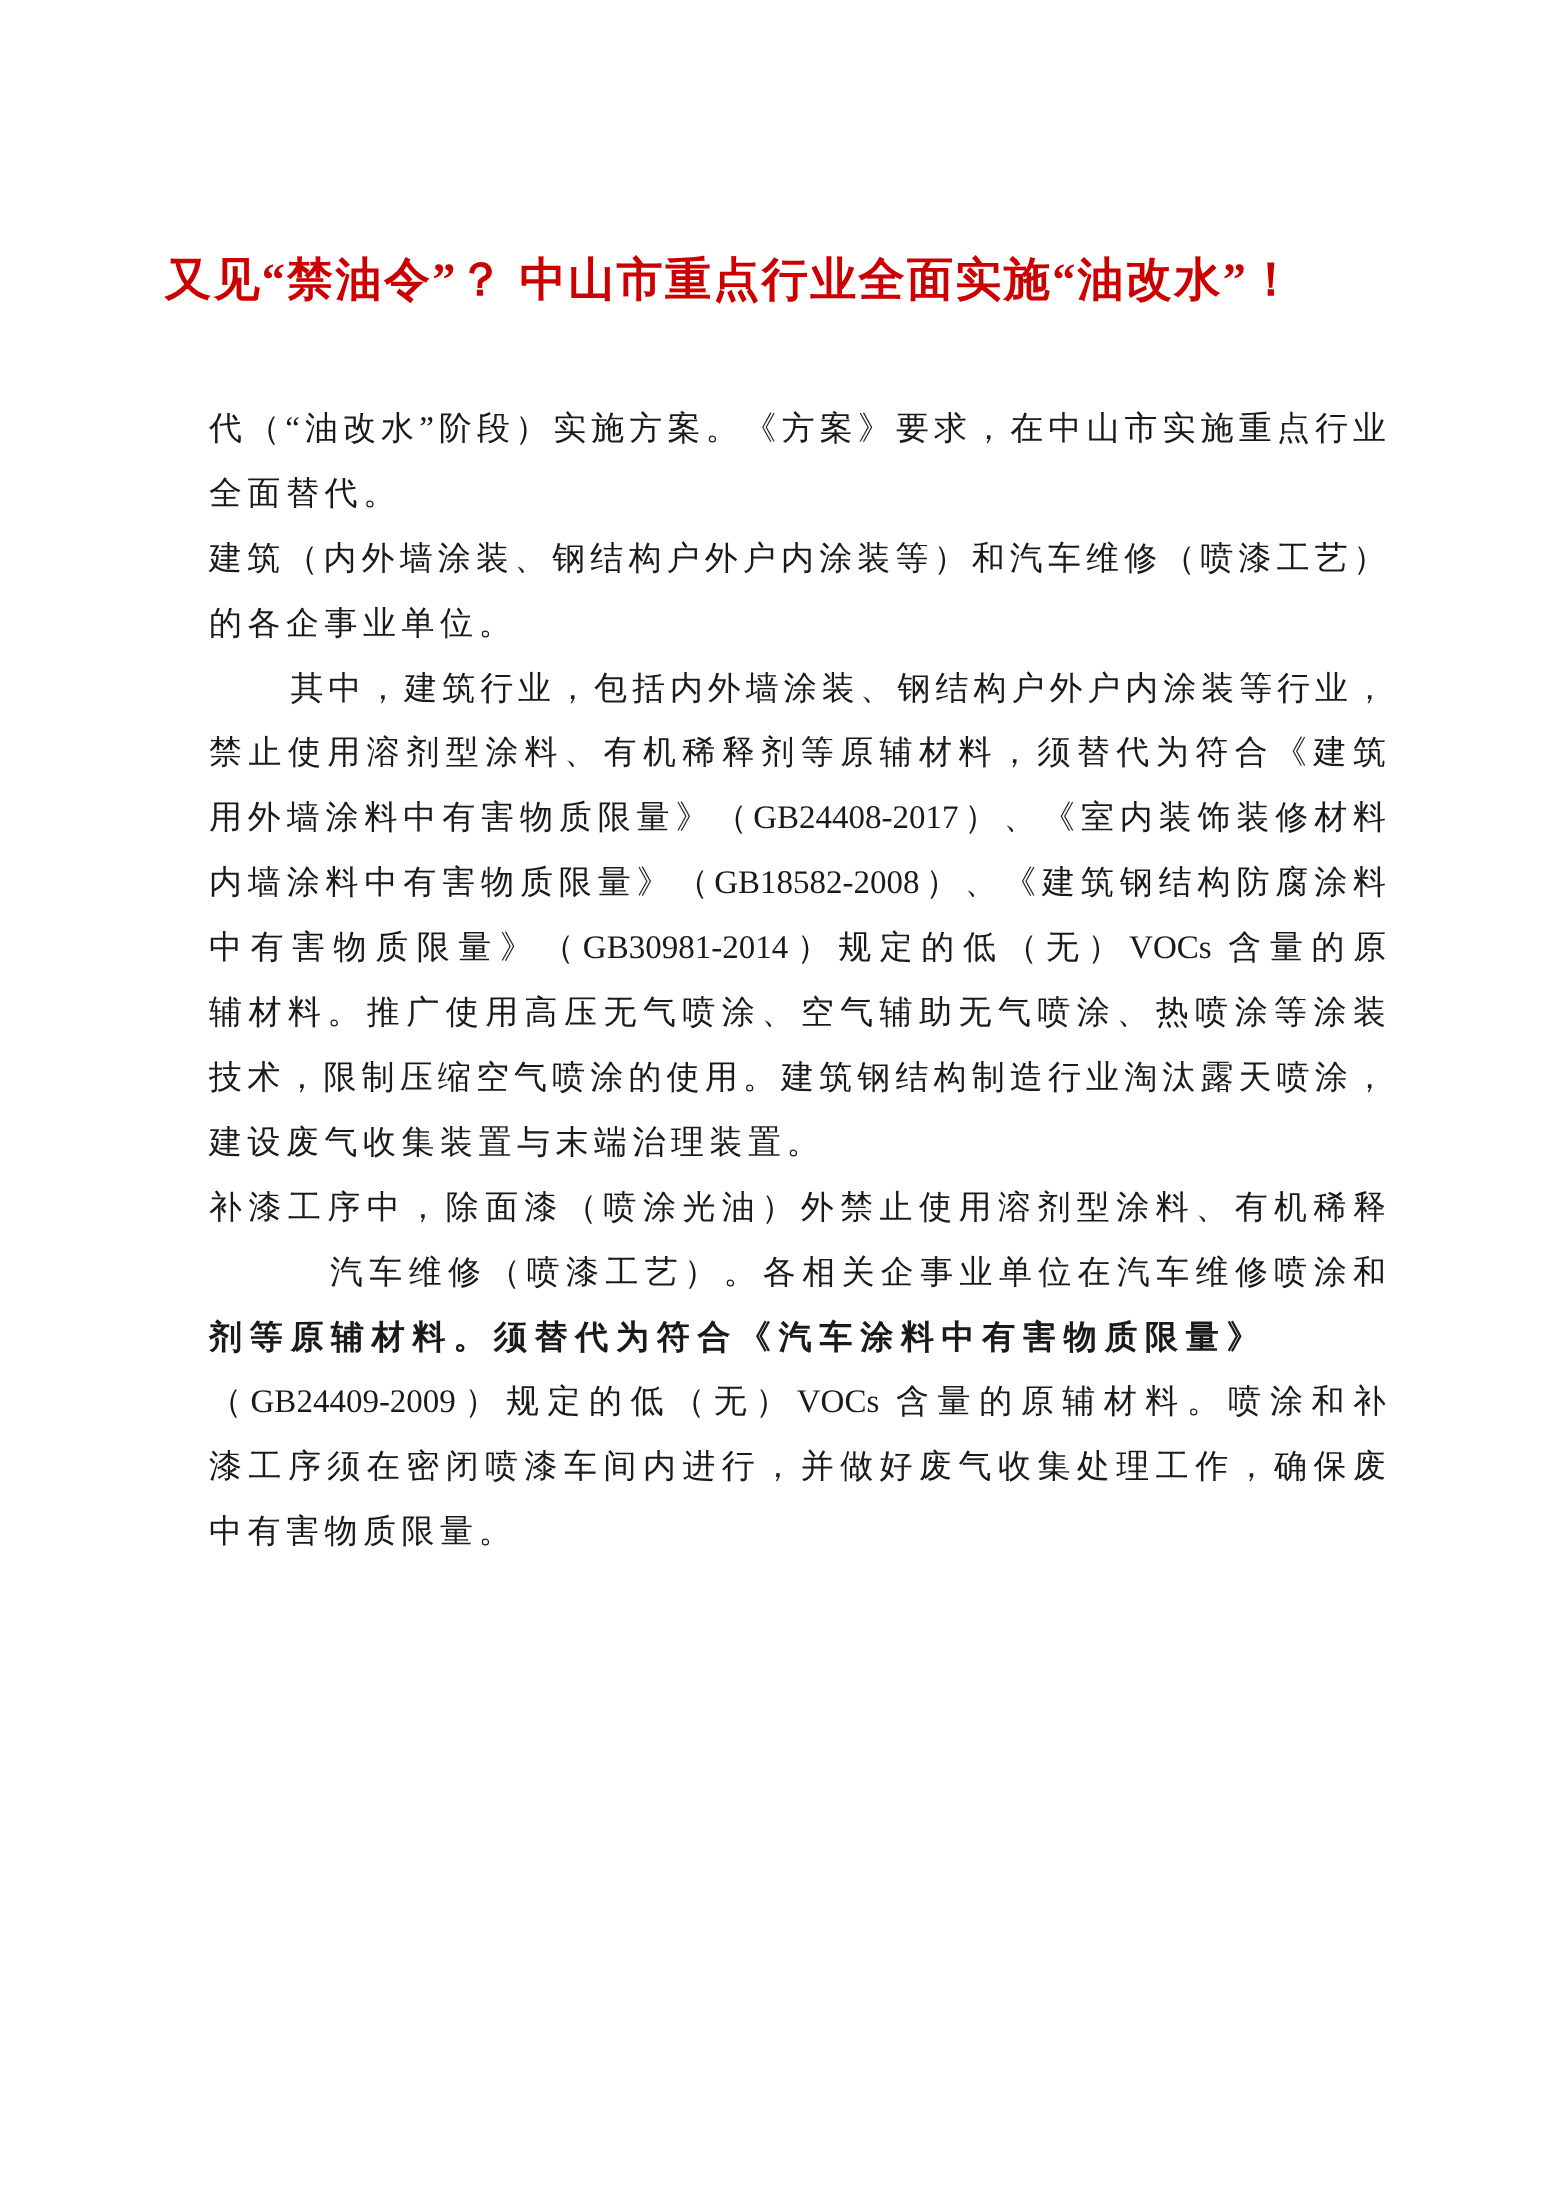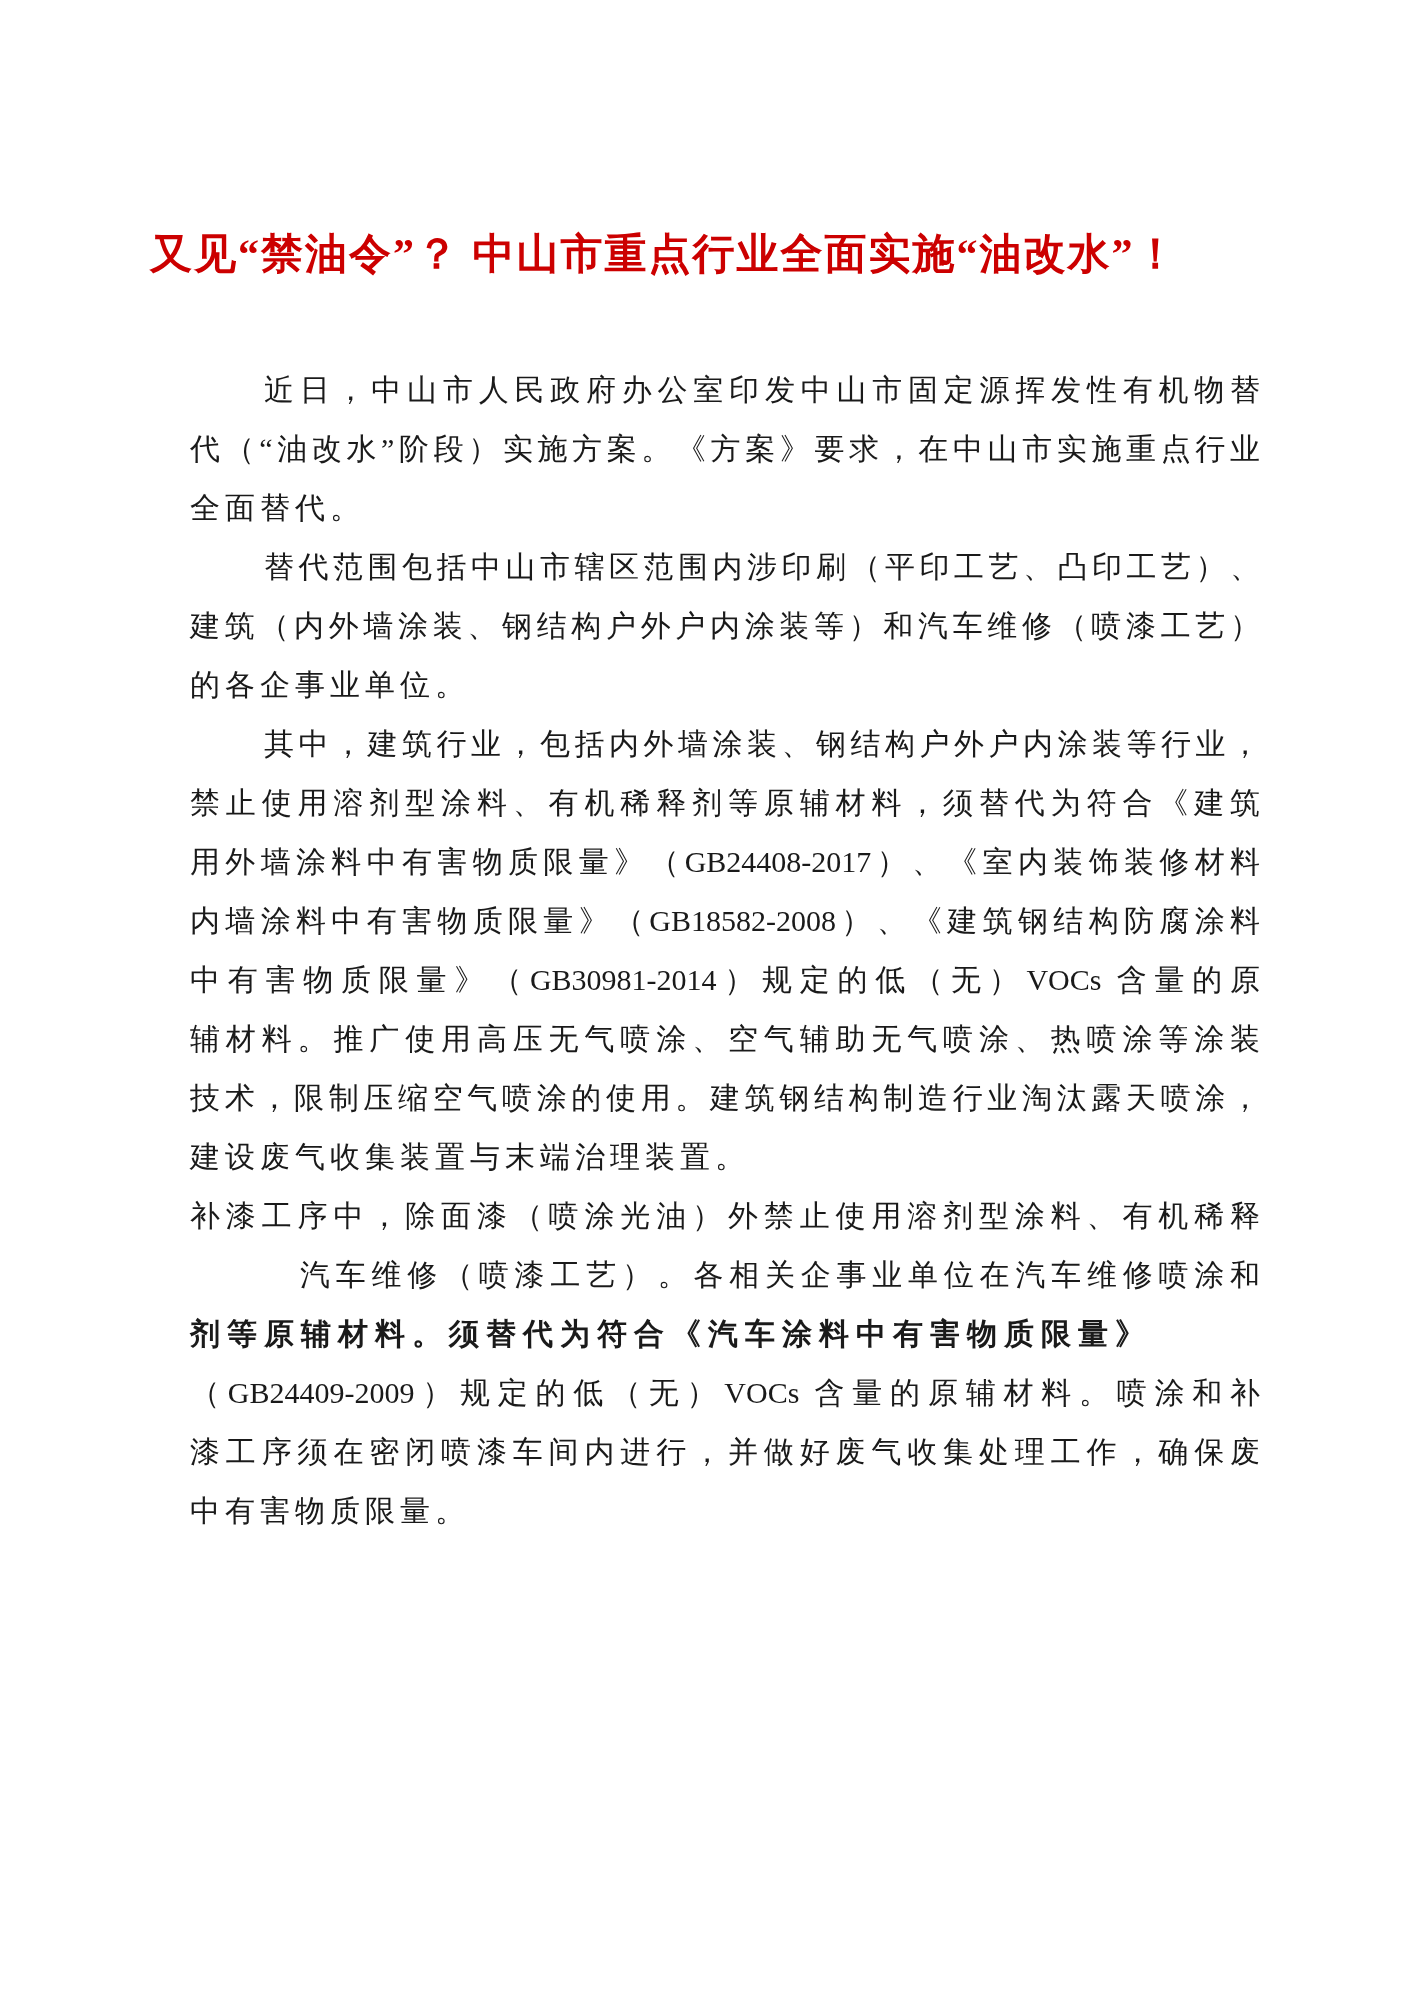--- a/index.html
+++ b/index.html
@@ -61,27 +61,25 @@
 </head>
 <body>
 
 <div class="page">
 
   <div class="title" style="color: rgb(204, 0, 0);">又见“禁油令”？ 中山市重点行业全面实施“油改水”！</div>
 
   <div class="body-text">
 
     <div class="para">
-      <div class="ln pi">近日，中山市人民政府办公室印发中山市固定源挥发性有机物替</div>
       <div class="ln">代（“油改水”阶段）实施方案。《方案》要求，在中山市实施重点行业</div>
       <div class="ln pe">全面替代。</div>
     </div>
 
     <div class="para">
-      <div class="ln pi">替代范围包括中山市辖区范围内涉印刷（平印工艺、凸印工艺）、</div>
       <div class="ln">建筑（内外墙涂装、钢结构户外户内涂装等）和汽车维修（喷漆工艺）</div>
       <div class="ln pe">的各企事业单位。</div>
     </div>
 
 
     <div class="para">
       <div class="ln pi">其中，建筑行业，包括内外墙涂装、钢结构户外户内涂装等行业，</div>
       <div class="ln">禁止使用溶剂型涂料、有机稀释剂等原辅材料，须替代为符合《建筑</div>
       <div class="ln">用外墙涂料中有害物质限量》（GB24408-2017）、《室内装饰装修材料</div>
       <div class="ln">内墙涂料中有害物质限量》（GB18582-2008）、《建筑钢结构防腐涂料</div>

